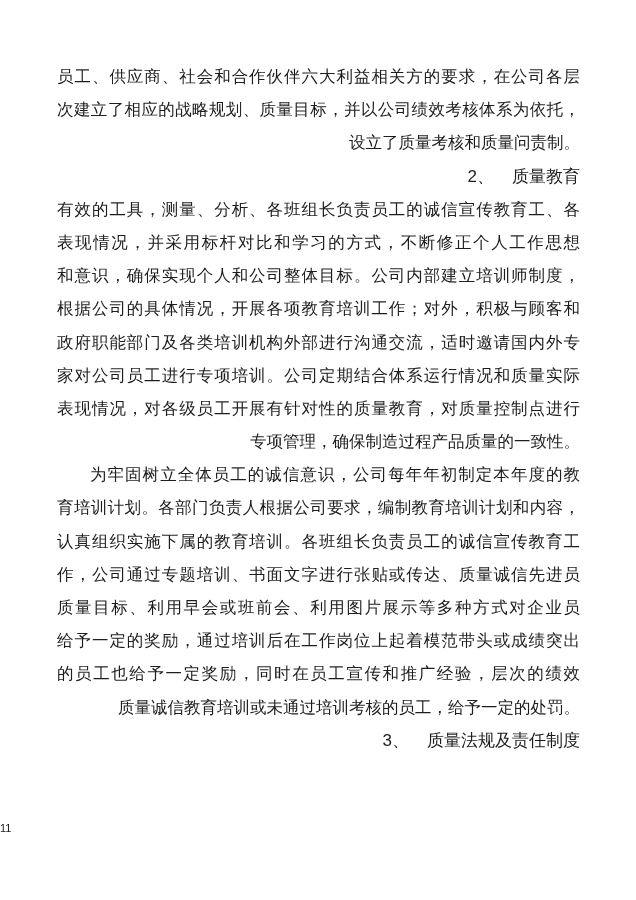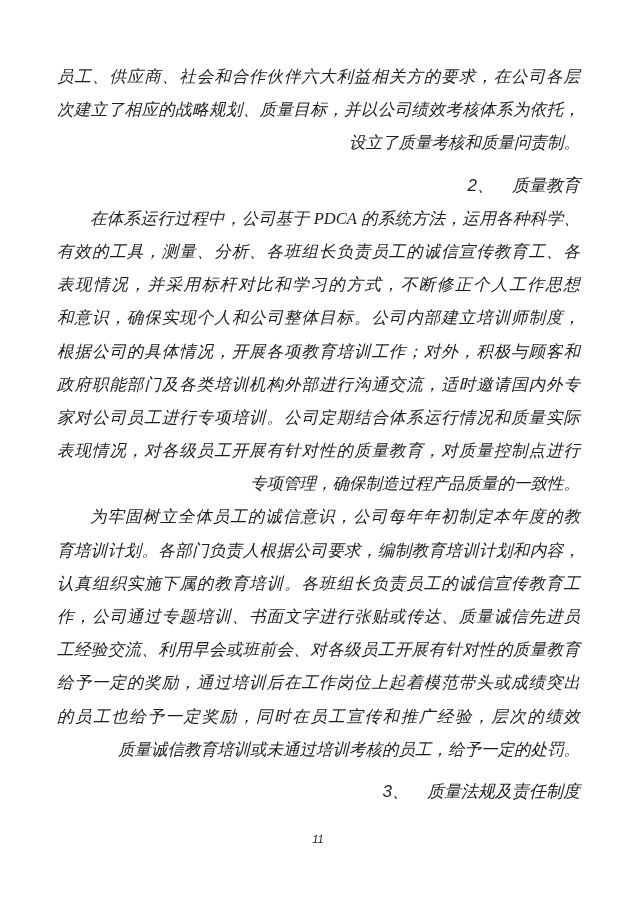--- a/index.html
+++ b/index.html
@@ -8,21 +8,20 @@
     width: 636px;
     height: 900px;
     font-family: "Liberation Serif", "DejaVu Serif", serif;
   }
   .page {
     position: relative;
     width: 636px;
     height: 900px;
     background: #ffffff;
     overflow: hidden;
-    font-style: italic;
   }
   .content {
     position: absolute;
     left: 57px;
     top: 60px;
     width: 523px;
   }
   .line {
     height: 33.2px;
     line-height: 33.2px;
@@ -36,67 +35,64 @@
     text-align-last: justify;
     text-justify: inter-ideograph;
   }
   .line.indent {
     padding-left: 33px;
   }
   .heading {
     font-family: "Liberation Sans", "DejaVu Sans", sans-serif;
     padding-left: 47px;
     font-size: 17px;
-    margin-top: 9px;
   }
   .h-title {
     margin-left: 18px;
   }
   .footer {
     position: absolute;
     left: 0;
     top: 821px;
     width: 100%;
-    text-align: center;
+    text-align: left;
     font-size: 11px;
     line-height: 15px;
     color: #1d1d1d;
     font-family: "Liberation Sans", "DejaVu Sans", sans-serif;
-    margin-top: 11px;
   }
 </style>
 </head>
 <body>
 
 <div class="page">
   <div class="content">
 
   <div class="paragraph">
         <div class="line justify">员工、供应商、社会和合作伙伴六大利益相关方的要求，在公司各层</div>
         <div class="line justify">次建立了相应的战略规划、质量目标，并以公司绩效考核体系为依托，</div>
         <div class="line">设立了质量考核和质量问责制。</div>
       </div>
       <div class="line heading"><span class="h-num">2、</span><span class="h-title">质量教育</span></div>
       <div class="paragraph">
-        <div class="line justify indent">在体系运行过程中，公司基于 PDCA 的系统方法，运用各种科学、</div>
         <div class="line justify">有效的工具，测量、分析、各班组长负责员工的诚信宣传教育工、各</div>
         <div class="line justify">表现情况，并采用标杆对比和学习的方式，不断修正个人工作思想</div>
         <div class="line justify">和意识，确保实现个人和公司整体目标。公司内部建立培训师制度，</div>
         <div class="line justify">根据公司的具体情况，开展各项教育培训工作；对外，积极与顾客和</div>
         <div class="line justify">政府职能部门及各类培训机构外部进行沟通交流，适时邀请国内外专</div>
         <div class="line justify">家对公司员工进行专项培训。公司定期结合体系运行情况和质量实际</div>
         <div class="line justify">表现情况，对各级员工开展有针对性的质量教育，对质量控制点进行</div>
         <div class="line">专项管理，确保制造过程产品质量的一致性。</div>
       </div>
       <div class="paragraph">
         <div class="line justify indent">为牢固树立全体员工的诚信意识，公司每年年初制定本年度的教</div>
         <div class="line justify">育培训计划。各部门负责人根据公司要求，编制教育培训计划和内容，</div>
         <div class="line justify">认真组织实施下属的教育培训。各班组长负责员工的诚信宣传教育工</div>
         <div class="line justify">作，公司通过专题培训、书面文字进行张贴或传达、质量诚信先进员</div>
-        <div class="line justify">工经验交流、利用早会或班前会、对各级员工开展有针对性的质量教育</div>
+        <div class="line justify">质量目标、利用早会或班前会、利用图片展示等多种方式对企业员</div>
         <div class="line justify">给予一定的奖励，通过培训后在工作岗位上起着模范带头或成绩突出</div>
         <div class="line justify">的员工也给予一定奖励，同时在员工宣传和推广经验，层次的绩效</div>
         <div class="line">质量诚信教育培训或未通过培训考核的员工，给予一定的处罚。</div>
       </div>
       <div class="line heading"><span class="h-num">3、</span><span class="h-title">质量法规及责任制度</span></div>
     </div>
   <div class="footer">11</div>
 </div>
 
 </body></html>

